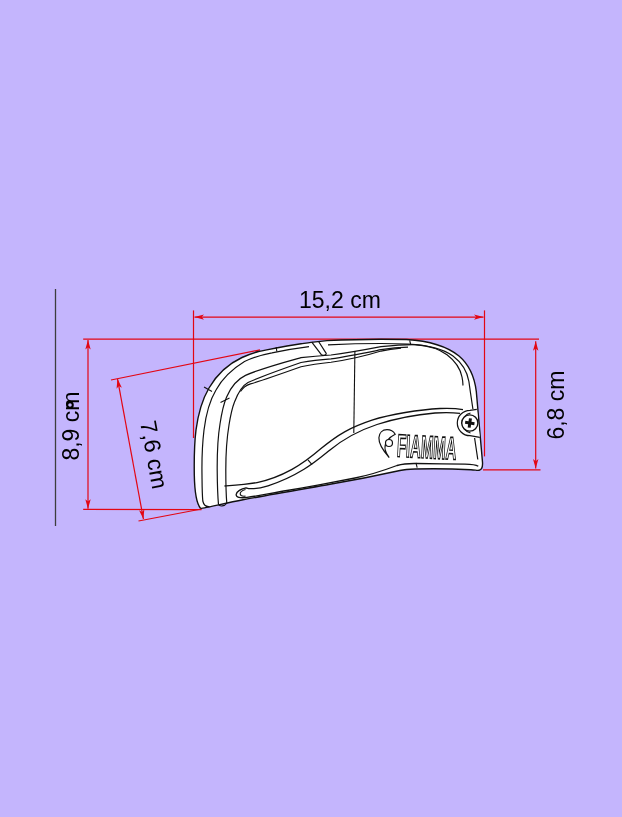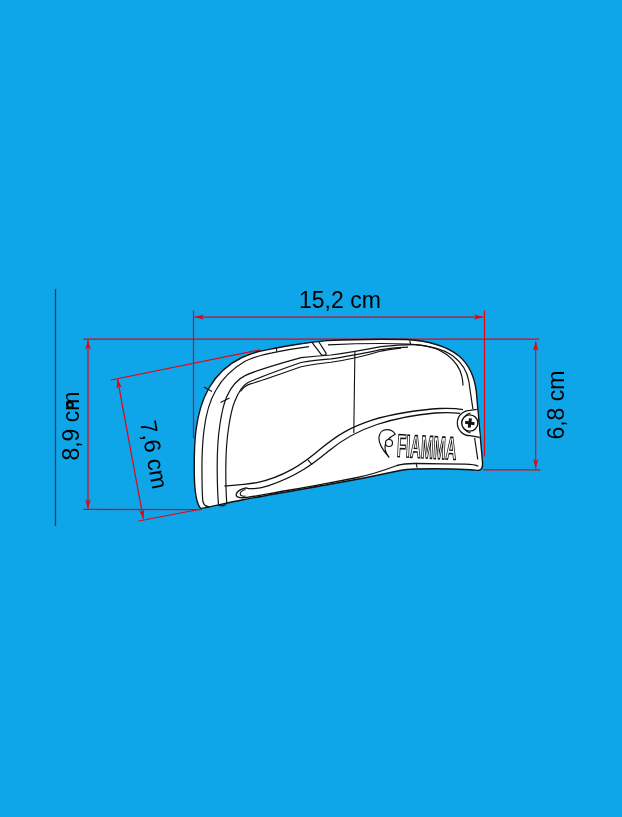--- a/index.html
+++ b/index.html
@@ -1,16 +1,16 @@
 <!DOCTYPE html>
 <html><head>
 <meta charset="utf-8">
 <style>
   html,body{margin:0;padding:0;background:#ffffff;}
-  .page{position:relative;width:622px;height:817px;background:#0ea5e9;overflow:hidden;
+  .page{position:relative;width:622px;height:817px;background:#c4b5fd;overflow:hidden;
         font-family:"Liberation Sans", sans-serif;}
   svg{position:absolute;left:0;top:0;}
 </style>
 </head>
 <body>
 <div class="page">
 <svg width="622" height="817" viewBox="0 0 622 817">
 
   <line x1="55.5" y1="289" x2="55.5" y2="526" stroke="#3d3d3d" stroke-width="1.3"></line>
 

